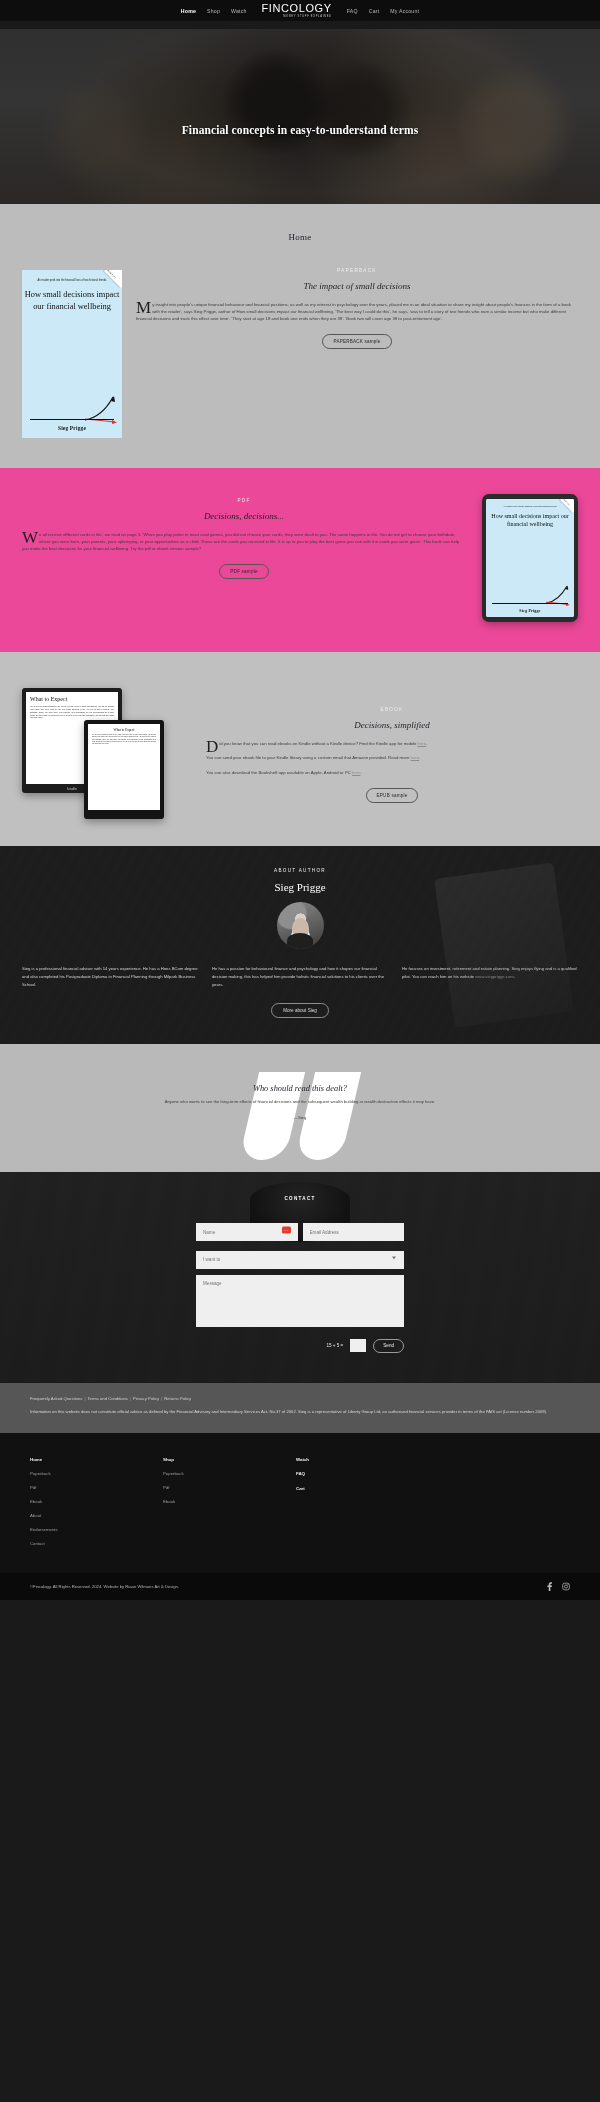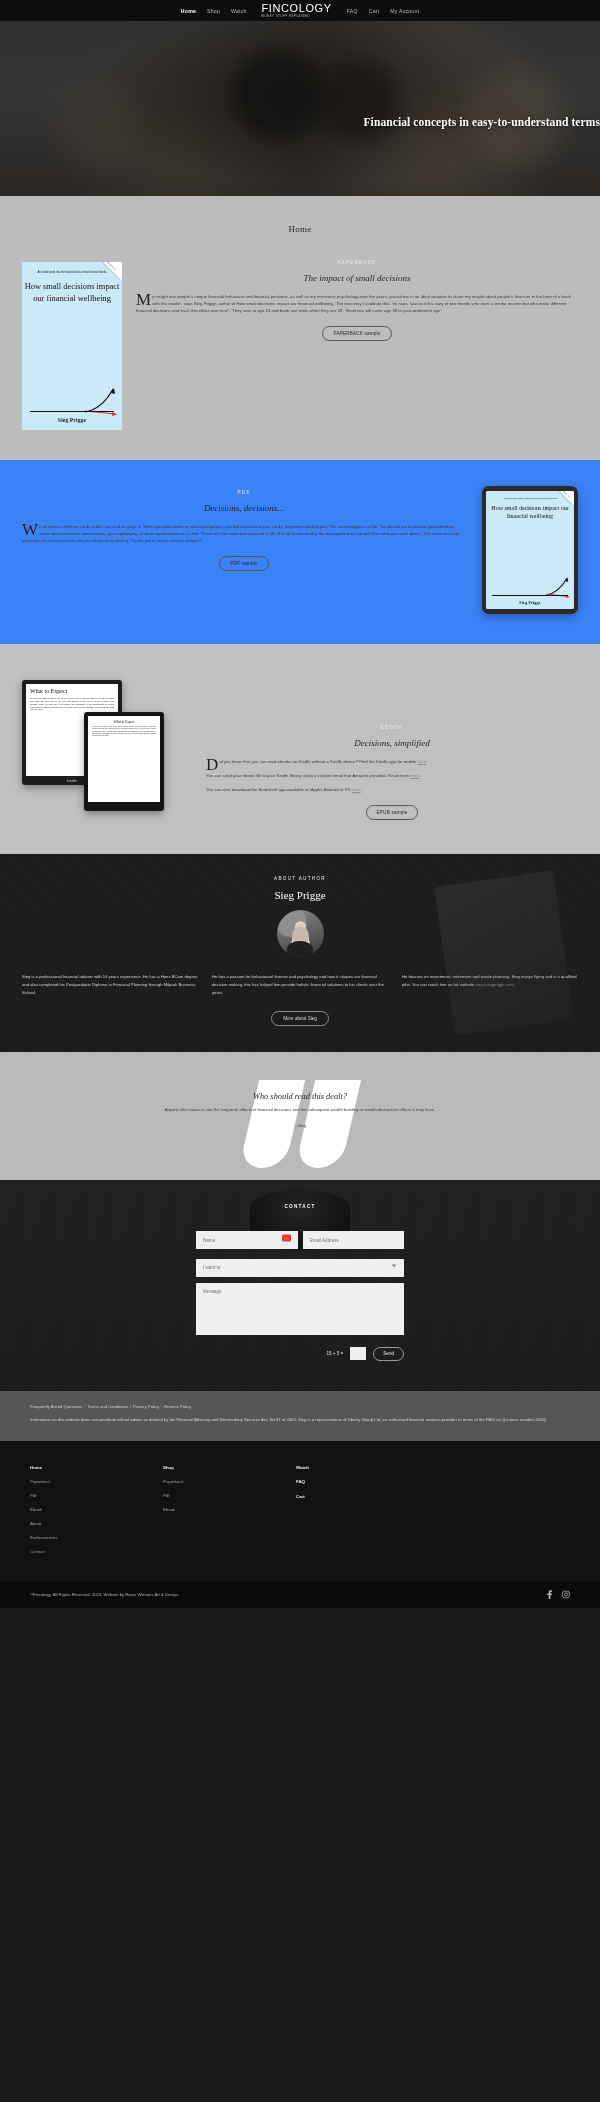--- a/index.html
+++ b/index.html
@@ -24,21 +24,21 @@
     z-index: 20;
   }
   .nav-link {
     font-size: 5.2px;
     letter-spacing: .2px;
     color: #b9b9b9;
     text-decoration: none;
     white-space: nowrap;
   }
   .nav-link.active { color: #fff; font-weight: bold; }
-  .logo-wrap { text-align: left; margin: 0 4px; }
+  .logo-wrap { text-align: right; margin: 0 4px; }
   .logo-main {
     font-size: 11px;
     letter-spacing: .6px;
     color: #fff;
     font-weight: 300;
     line-height: 1;
   }
   .logo-sub {
     font-size: 2.6px;
     letter-spacing: .7px;
@@ -50,23 +50,24 @@
   .hero {
     height: 175px;
     background:
       radial-gradient(ellipse 55% 70% at 52% 45%, rgba(0,0,0,.55), rgba(0,0,0,0) 70%),
       radial-gradient(circle at 72% 58%, #4a4036 0%, rgba(74,64,54,0) 30%),
       radial-gradient(circle at 30% 62%, #3c352c 0%, rgba(60,53,44,0) 28%),
       radial-gradient(circle at 52% 30%, #2e2a26 0%, rgba(46,42,38,0) 45%),
       linear-gradient(180deg, #2f2f2f 0%, #343434 40%, #2a2724 100%);
     display: flex;
     align-items: flex-end;
-    justify-content: flex-end;
+    justify-content: center;
     padding-bottom: 68px;
     position: relative;
+    margin-top: 8px;
   }
   .hero::after{
     content:"";
     position:absolute; inset:0;
     background:
       radial-gradient(circle at 46% 42%, rgba(20,18,16,.85) 0 9%, rgba(20,18,16,0) 16%),
       radial-gradient(circle at 60% 46%, rgba(25,22,19,.7) 0 7%, rgba(25,22,19,0) 14%),
       radial-gradient(circle at 86% 55%, rgba(90,78,62,.35) 0 6%, rgba(90,78,62,0) 12%),
       radial-gradient(circle at 16% 60%, rgba(70,60,48,.3) 0 5%, rgba(70,60,48,0) 11%);
     pointer-events:none;
@@ -76,21 +77,21 @@
     z-index: 2;
     font-size: 11.5px;
     color: #fff;
     letter-spacing: .1px;
     font-weight: bold;
     text-shadow: 0 1px 3px rgba(0,0,0,.6);
   }
 
   
   .sec-light { background: #bcbcbc; color: #2c2c2c; padding: 0 22px; }
-  .sec-light-2 { background: #3b82f6; }
+  .sec-light-2 { background: #ec4899; }
   .sec-light-3 { background: #c0c0c0; }
 
   .page-head {
     text-align: center;
     font-size: 9px;
     color: #23262e;
     padding: 28px 0 0;
     letter-spacing: .2px;
   }
 
@@ -471,21 +472,21 @@
           </svg>
           <div class="bc-rule" style="bottom:13px;left:6px;right:6px;"></div>
           <div class="bc-author" style="bottom:4px;font-size:4px;">Sieg Prigge</div>
         </div>
       </div>
     </div>
   </div>
 </div>
 
 <div class="sec-light sec-light-3">
-  <div class="row" style="padding:26px 0 34px; gap:14px; align-items:flex-end;">
+  <div class="row" style="padding:26px 0 18px; gap:14px; align-items:center;">
     <div style="width:170px;position:relative;height:150px;">
       <div class="kindle" style="width:100px;position:absolute;left:0;top:10px;">
         <div class="screen" style="height:92px;">
           <div class="k-head">What to Expect</div>
           <div class="k-body">We all receive different cards in life. When you play poker in most card games, you did not choose your cards, they were dealt to you. The same happens in life. You do not get to choose your birthdate, where you were born, your parents, your upbringing, or your opportunities as a child. These are the cards you received in life. It is up to you to play the best game you can with the cards you were given.</div>
         </div>
         <div class="k-brand">kindle</div>
       </div>
       <div class="kindle" style="width:80px;position:absolute;left:62px;top:42px;background:#141414;">
         <div class="screen" style="height:86px;">

